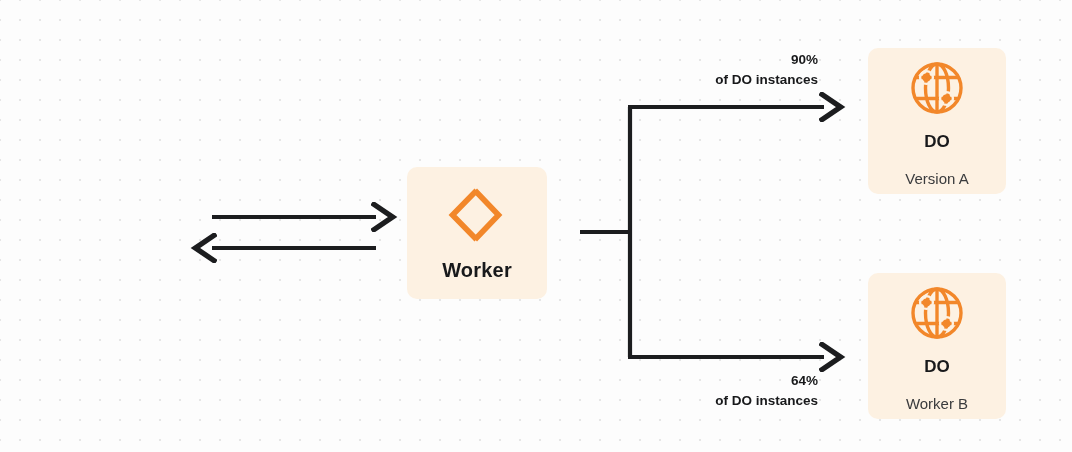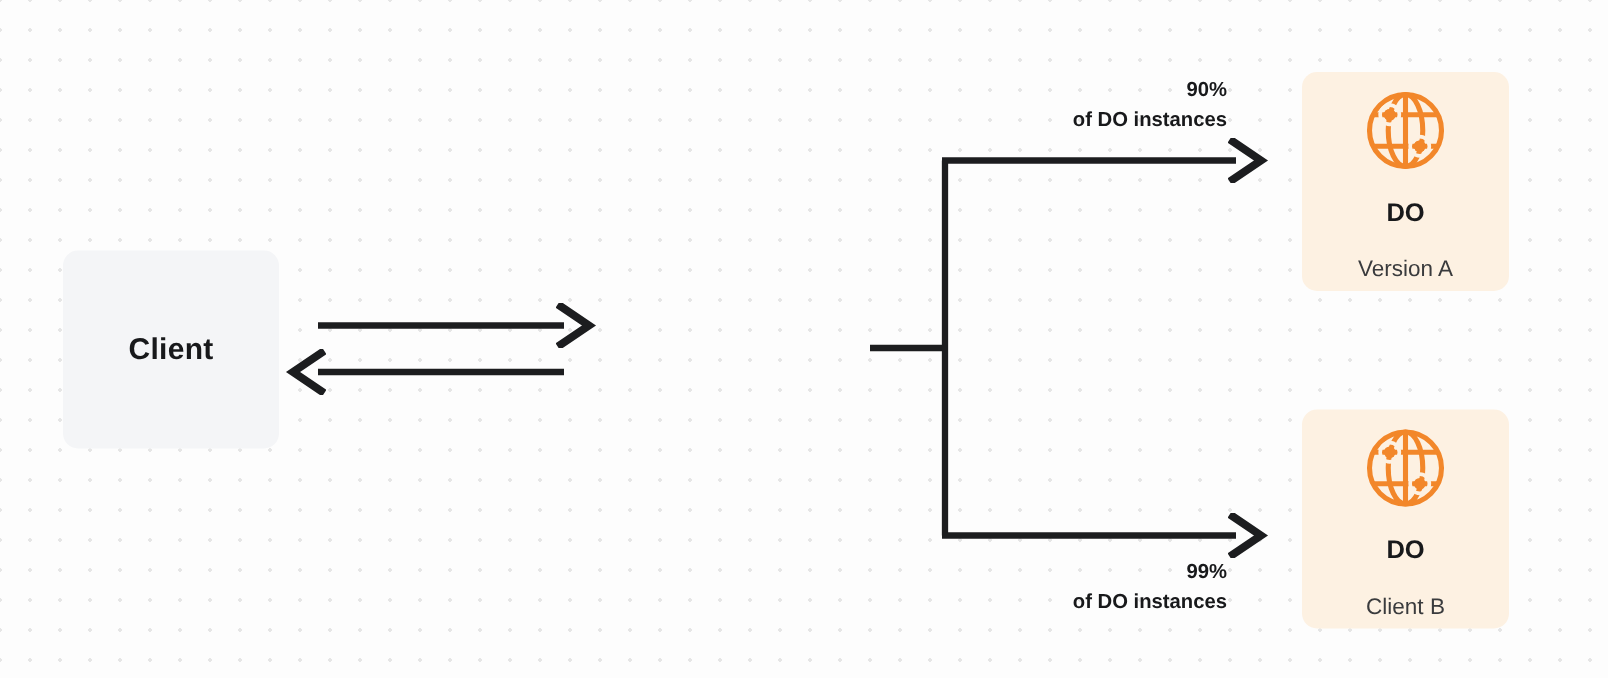--- a/index.html
+++ b/index.html
@@ -141,24 +141,35 @@
 
     <g>
       <line x1="628" y1="107" x2="824" y2="107" stroke="#1c1d1f" stroke-width="4.2" marker-end="url(#arrow-right)"></line>
     </g>
 
     <g>
       <line x1="628" y1="357" x2="824" y2="357" stroke="#1c1d1f" stroke-width="4.2" marker-end="url(#arrow-right)"></line>
     </g>
   </svg>
 
-  <div class="node" id="client-node">
-    <span id="client-label">Client</span>
+
+  <div class="node" id="worker-node">
+    <span id="worker-icon">
+      <svg width="62" height="56" viewBox="0 0 62 56" aria-hidden="true">
+
+        <path d="M 30.5 3.5 L 6.5 28 L 30.5 52.5" fill="none" stroke="#f2872a" stroke-width="5.6" stroke-linejoin="miter" stroke-linecap="butt"></path>
+        <path d="M 30.5 3.5 L 30.5 52.5" fill="none" stroke="#fdf1e2" stroke-width="0"></path>
+
+        <path d="M 29.0 3.5 L 52.5 28 L 29.0 52.5" fill="none" stroke="#f2872a" stroke-width="5.6" stroke-linejoin="miter" stroke-linecap="butt"></path>
+
+        <path d="M 38.0 9.0 L 56.5 28 L 38.0 47.0" fill="none" stroke="#f2872a" stroke-width="0"></path>
+      </svg>
+    </span>
+    <span id="worker-label">Worker</span>
   </div>
-
 
   <div class="node do-node" id="do-a-node">
     <span class="do-icon-wrap">
       <svg width="58" height="58" viewBox="0 0 58 58" aria-hidden="true">
         <g fill="none" stroke="#f2872a" stroke-width="3.4">
           <circle cx="29" cy="29" r="24"></circle>
           <line x1="29" y1="5" x2="29" y2="53"></line>
           <ellipse cx="29" cy="29" rx="11.5" ry="24"></ellipse>
           <line x1="7.4" y1="18.5" x2="50.6" y2="18.5"></line>
           <line x1="7.4" y1="39.5" x2="50.6" y2="39.5"></line>
@@ -185,21 +196,21 @@
           <line x1="7.4" y1="18.5" x2="50.6" y2="18.5"></line>
           <line x1="7.4" y1="39.5" x2="50.6" y2="39.5"></line>
         </g>
         <circle cx="18.5" cy="18.5" r="6.4" fill="none" stroke="#fdf1e2" stroke-width="2.4"></circle>
         <circle cx="38.5" cy="39.5" r="6.4" fill="none" stroke="#fdf1e2" stroke-width="2.4"></circle>
         <circle cx="18.5" cy="18.5" r="3.9" fill="#f2872a"></circle>
         <circle cx="38.5" cy="39.5" r="3.9" fill="#f2872a"></circle>
       </svg>
     </span>
     <span class="do-title">DO</span>
-    <span class="do-sub">Client B</span>
+    <span class="do-sub">Worker B</span>
   </div>
 
   <div class="edge-label" id="label-top">90%
 of DO instances</div>
-  <div class="edge-label" id="label-bottom">99%
+  <div class="edge-label" id="label-bottom">64%
 of DO instances</div>
 
 </div>
 
 </body></html>

